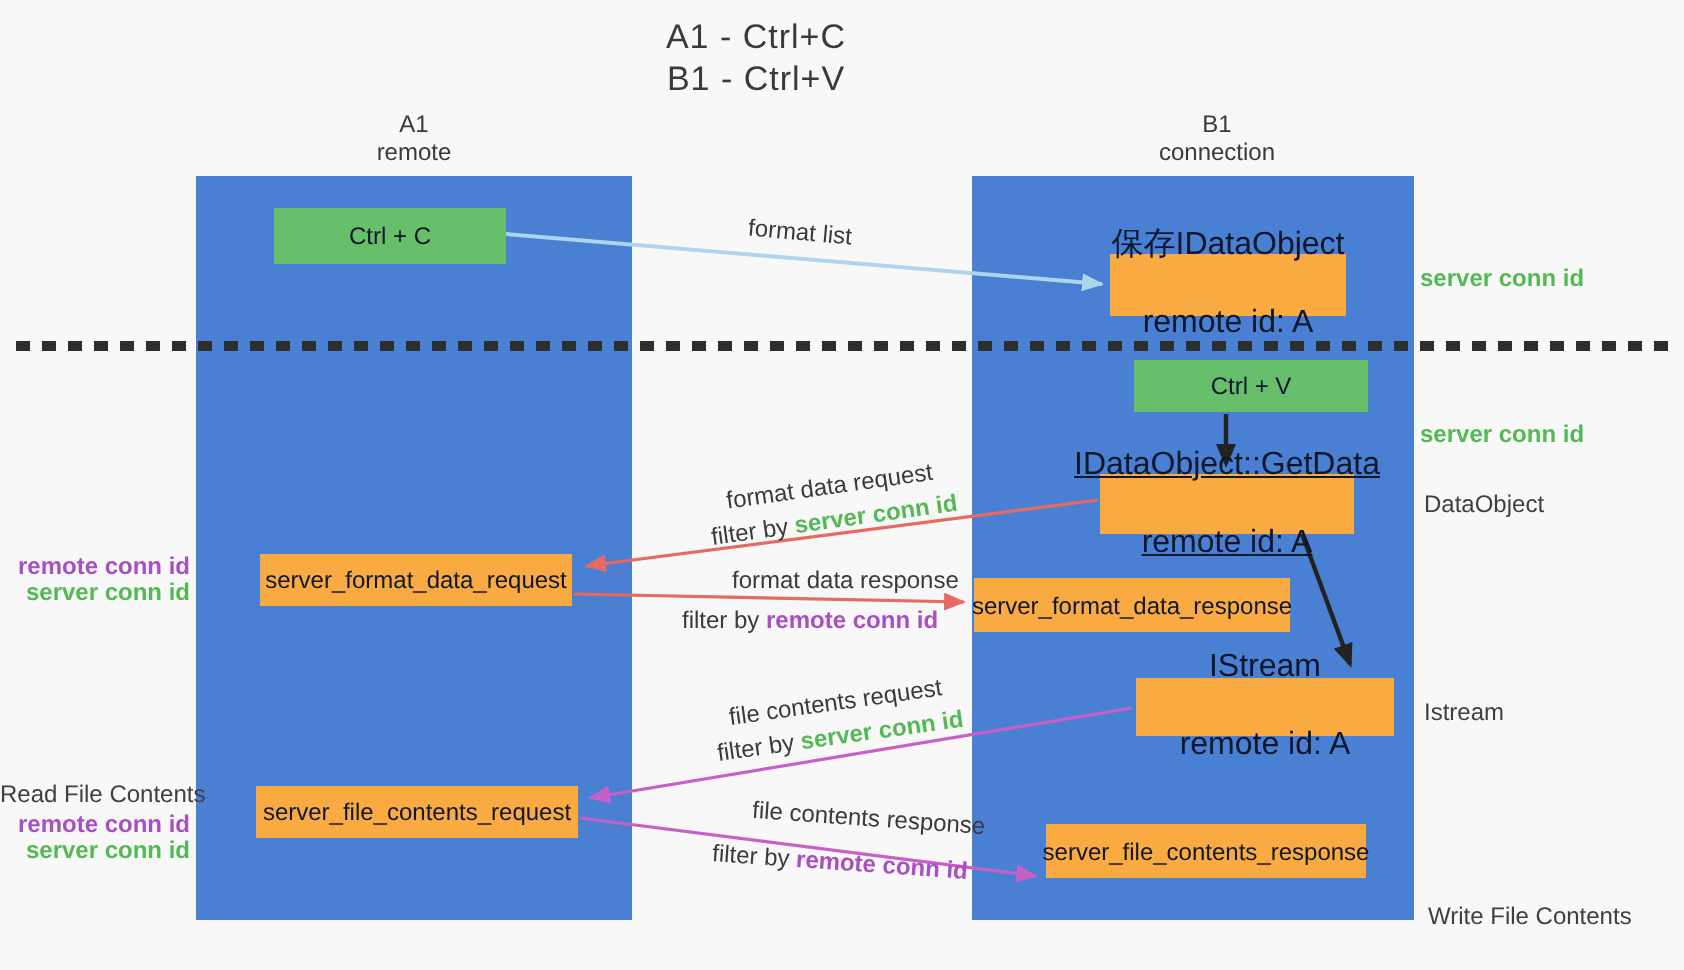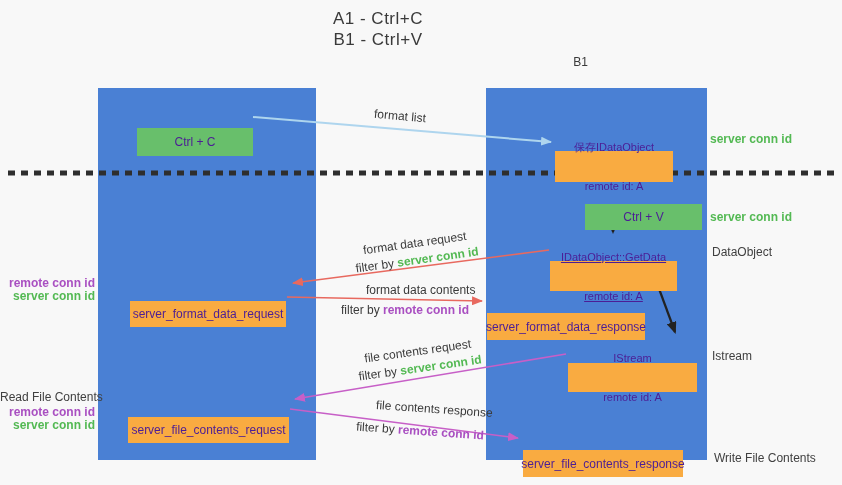--- a/index.html
+++ b/index.html
@@ -3,45 +3,50 @@
 <meta charset="utf-8">
 <style>
   html,body{margin:0;padding:0;background:#f8f8f8;}
   .stage{position:relative;width:842px;height:485px;background:#f8f8f8;overflow:hidden;
          font-family:"Liberation Sans", sans-serif;color:#3d3d3d;}
   .title{position:absolute;left:278px;top:8px;width:200px;text-align:center;
          font-size:17px;line-height:21px;color:#3a3a3a;letter-spacing:.5px;}
   .colhead{position:absolute;top:55px;text-align:center;font-size:12px;line-height:14px;color:#3a3a3a;}
   .lifeline{position:absolute;background:#4a80d4;}
   svg.overlay{position:absolute;left:0;top:0;pointer-events:none;}
-  .node{position:absolute;color:#4c1d95;display:flex;flex-direction:column;align-items:center;
-        justify-content:center;text-align:center;font-size:12px;line-height:14px;z-index:5;margin-top:24px;}
-  .node.small{font-size:11px;gap:25px;}
+  .node{position:absolute;color:#0f172a;display:flex;flex-direction:column;align-items:center;
+        justify-content:center;text-align:center;font-size:12px;line-height:14px;z-index:5;}
+  .node.small{font-size:16px;gap:25px;}
   .green-node{background:#68bf6b;}
   .orange-node{background:#f9ab41;}
   .sidelabel{position:absolute;font-size:12px;white-space:nowrap;}
   .green-t{color:#53b953;font-weight:bold;}
   .purple-t{color:#a94fc1;font-weight:bold;}
   .gray-t{color:#404040;}
   .leftcol{position:absolute;left:0;width:95px;text-align:right;font-size:12px;line-height:13px;white-space:nowrap;}
   .alabel{position:absolute;font-size:12px;color:#3a3a3a;white-space:nowrap;z-index:4;}
   .alabel.center{text-align:center;line-height:17px;}
 </style>
 </head>
 <body>
 
 <div class="stage">
 
   <div class="title">
     <div>A1 - Ctrl+C</div>
     <div>B1 - Ctrl+V</div>
   </div>
 
-  <div class="colhead" style="left:470px;width:221px;">
+  <div class="colhead" style="left:98px;width:218px;">
+    <div>A1</div>
+    <div>remote</div>
+  </div>
+  <div class="colhead" style="left:498px;width:221px;">
     <div>B1</div>
+    <div>connection</div>
   </div>
 
   <div class="lifeline" style="left:98px;top:88px;width:218px;height:372px;"></div>
   <div class="lifeline" style="left:486px;top:88px;width:221px;height:372px;"></div>
 
   <svg class="overlay" width="842" height="485" viewBox="0 0 842 485">
     <defs>
       <marker id="mblue" markerUnits="userSpaceOnUse" markerWidth="11" markerHeight="9" refX="10" refY="4.5" orient="auto">
           <path d="M0,0 L11,4.5 L0,9 Z" fill="#aed5ee"></path>
         </marker>
@@ -67,21 +72,21 @@
 
   <div class="node green-node" style="left:137px;top:104px;width:116px;height:28px;">
     <div>Ctrl + C</div>
   </div>
 
   <div class="node orange-node small" style="left:555px;top:127px;width:118px;height:31px;">
     <div>保存IDataObject</div>
     <div>remote id: A</div>
   </div>
 
-  <div class="node green-node" style="left:585px;top:180px;width:117px;height:26px;">
+  <div class="node green-node" style="left:567px;top:180px;width:117px;height:26px;">
     <div>Ctrl + V</div>
   </div>
 
   <div class="node orange-node small" style="left:550px;top:237px;width:127px;height:30px;text-decoration:underline;">
     <div>IDataObject::GetData</div>
     <div>remote id: A</div>
   </div>
 
   <div class="node orange-node" style="left:130px;top:277px;width:156px;height:26px;">
     <div>server_format_data_request</div>
@@ -93,21 +98,21 @@
 
   <div class="node orange-node small" style="left:568px;top:339px;width:129px;height:29px;">
     <div>IStream</div>
     <div>remote id: A</div>
   </div>
 
   <div class="node orange-node" style="left:128px;top:393px;width:161px;height:26px;">
     <div>server_file_contents_request</div>
   </div>
 
-  <div class="node orange-node" style="left:523px;top:426px;width:160px;height:27px;">
+  <div class="node orange-node" style="left:523px;top:412px;width:160px;height:27px;">
     <div>server_file_contents_response</div>
   </div>
 
   <div class="sidelabel green-t" style="left:710px;top:132px;">server conn id</div>
   <div class="sidelabel green-t" style="left:710px;top:210px;">server conn id</div>
   <div class="sidelabel gray-t" style="left:712px;top:245px;">DataObject</div>
   <div class="sidelabel gray-t" style="left:712px;top:349px;">Istream</div>
   <div class="sidelabel gray-t" style="left:714px;top:451px;">Write File Contents</div>
 
   <div class="leftcol" style="top:277px;">
@@ -120,21 +125,21 @@
     <div class="green-t">server conn id</div>
   </div>
 
   <div class="alabel" style="left:374px;top:109px;transform:rotate(5deg);">format list</div>
 
   <div class="alabel center" style="left:352px;top:235px;width:128px;transform:rotate(-8deg);">
     <div>format data request</div>
     <div><span>filter by </span><span class="green-t">server conn id</span></div>
   </div>
 
-  <div class="alabel" style="left:366px;top:283px;">format data contents</div>
+  <div class="alabel" style="left:366px;top:283px;">format data response</div>
   <div class="alabel" style="left:341px;top:303px;"><span>filter by </span><span class="purple-t">remote conn id</span></div>
 
   <div class="alabel center" style="left:355px;top:343px;width:128px;transform:rotate(-8deg);">
     <div>file contents request</div>
     <div><span>filter by </span><span class="green-t">server conn id</span></div>
   </div>
 
   <div class="alabel" style="left:376px;top:402px;transform:rotate(4deg);">file contents response</div>
   <div class="alabel" style="left:356px;top:424px;transform:rotate(4deg);"><span>filter by </span><span class="purple-t">remote conn id</span></div>
 

